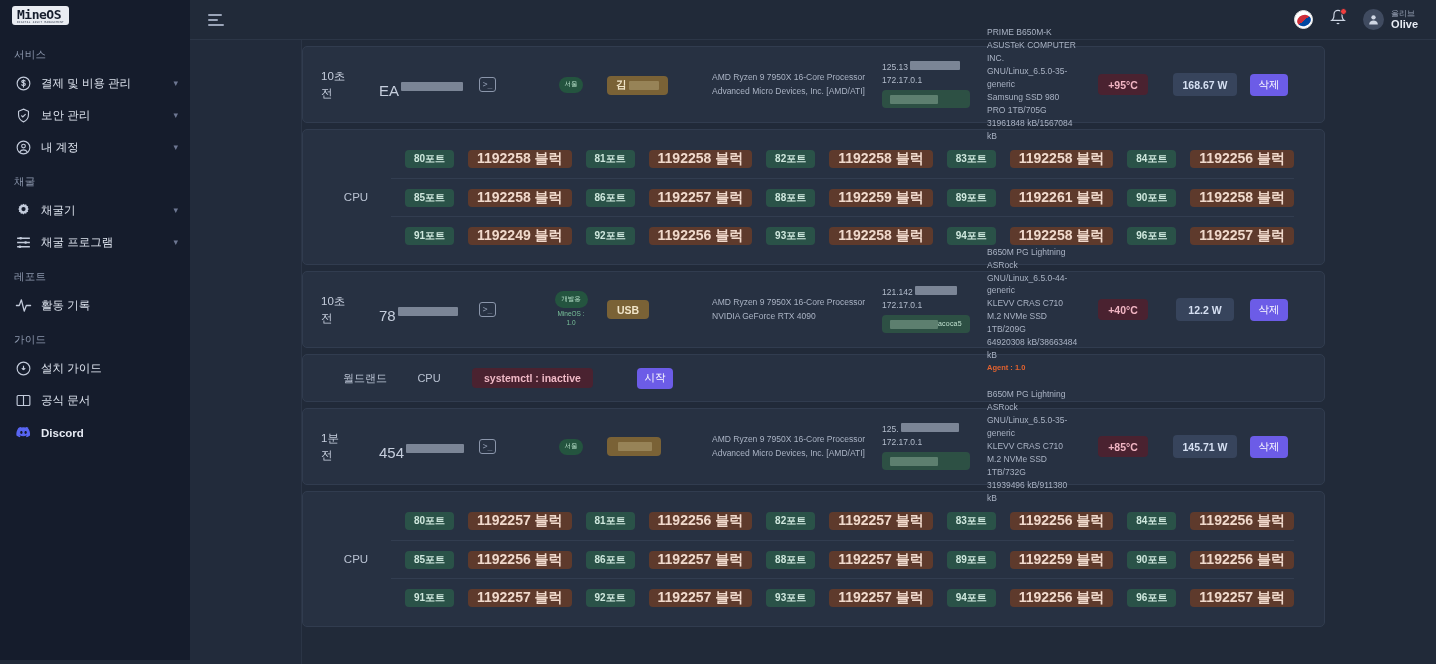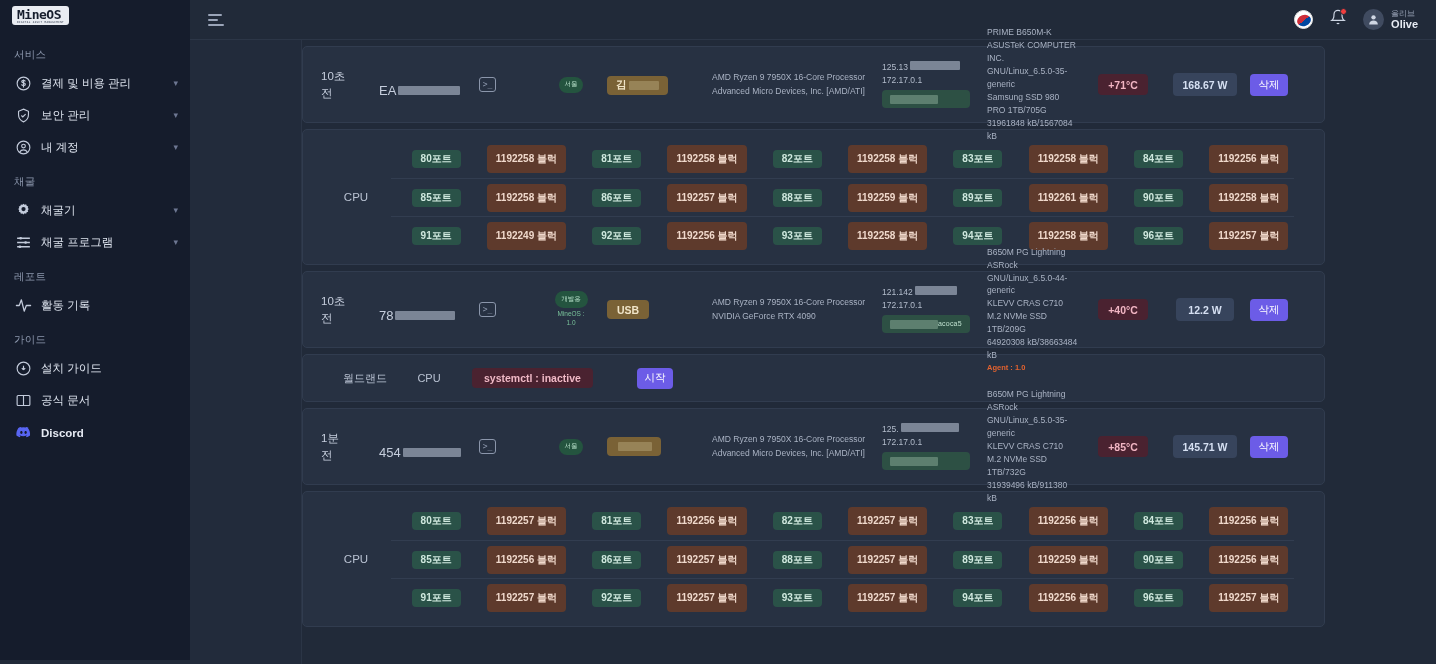--- a/index.html
+++ b/index.html
@@ -144,22 +144,22 @@
     display: flex; align-items: center;
     height: 75px;
     padding: 0 16px 0 18px;
   }
   .m-time {
     width: 58px; flex: 0 0 58px;
     font-size: 11.5px; color: #c6cedd; line-height: 1.45;
   }
   .m-name {
     width: 100px; flex: 0 0 100px;
-    font-size: 13px; color: #c6cedd;
-    display: flex; align-items: center; margin-top: 12px;
+    font-size: 15px; color: #c6cedd;
+    display: flex; align-items: flex-start; margin-top: 12px;
   }
   .redact {
     display: inline-block; height: 9px;
     background: #98a2b3; border-radius: 1px;
     margin-left: 2px; opacity: .75;
     filter: blur(0.6px);
   }
   .m-term { width: 56px; flex: 0 0 56px; display: flex; justify-content: flex-start; }
   .term-ico {
     width: 17px; height: 15px; border: 1.4px solid #8b96ab;
@@ -239,23 +239,23 @@
   .grid-line + .grid-line { border-top: 1px solid #323d50; }
   .cell { flex: 1 1 0; display: flex; justify-content: center; }
   .pill-port {
     min-width: 42px; height: 18px; padding: 0 9px;
     border-radius: 4px; background: #2a5248; color: #cfe8de;
     font-size: 10px; font-weight: bold;
     display: flex; align-items: center; justify-content: center;
     white-space: nowrap; cursor: pointer;
   }
   .pill-block {
-    min-width: 70px; height: 28px; padding: 0 9px;
+    min-width: 70px; height: 18px; padding: 0 9px;
     border-radius: 4px; background: #5e3a2c; color: #f0d9cc;
-    font-size: 10px; font-weight: bold;
+    font-size: 14px; font-weight: bold;
     display: flex; align-items: center; justify-content: center;
     white-space: nowrap; cursor: pointer;
   }
 
   
   .svc-row { display: flex; align-items: center; height: 46px; padding: 0 18px; }
   .svc-name { width: 73px; flex: 0 0 73px; font-size: 11px; color: #b9c2d2; padding-left: 22px;}
   .svc-type { width: 70px; flex: 0 0 70px; font-size: 11px; color: #b9c2d2; text-align: center;}
   .svc-status {
     height: 20px; padding: 0 12px; margin-left: 8px;
@@ -431,21 +431,21 @@
                 <div class="m-region">
                   <div class="pill-circle">서울</div>
                 </div>
                 <div class="m-tag"><span class="tag-badge">김<span class="redact" style="width:30px"></span></span></div>
                 <div class="m-cpu">AMD Ryzen 9 7950X 16-Core Processor<br>Advanced Micro Devices, Inc. [AMD/ATI]</div>
                 <div class="m-ip"><div>125.13<span class="redact" style="width:50px"></span></div><div>172.17.0.1</div><div class="ip-badge">
                     <span class="redact" style="width:48px;background:#6d8f7e"></span>
                   </div></div>
                 <div class="m-spec">PRIME B650M-K ASUSTeK COMPUTER INC.<br>GNU/Linux_6.5.0-35-generic<br>Samsung SSD 980 PRO 1TB/705G<br>31961848 kB/1567084 kB</div>
                 <div class="m-temp">
-                  <span class="temp-badge">+71°C</span>
+                  <span class="temp-badge">+95°C</span>
                 </div>
                 <div class="m-watt">
                   <span class="watt-badge">168.67 W</span>
                 </div>
                 <div class="m-del">
                   <button class="del-btn">삭제</button>
                 </div>
               </div>
             </div>
             <div class="card grid-card">

